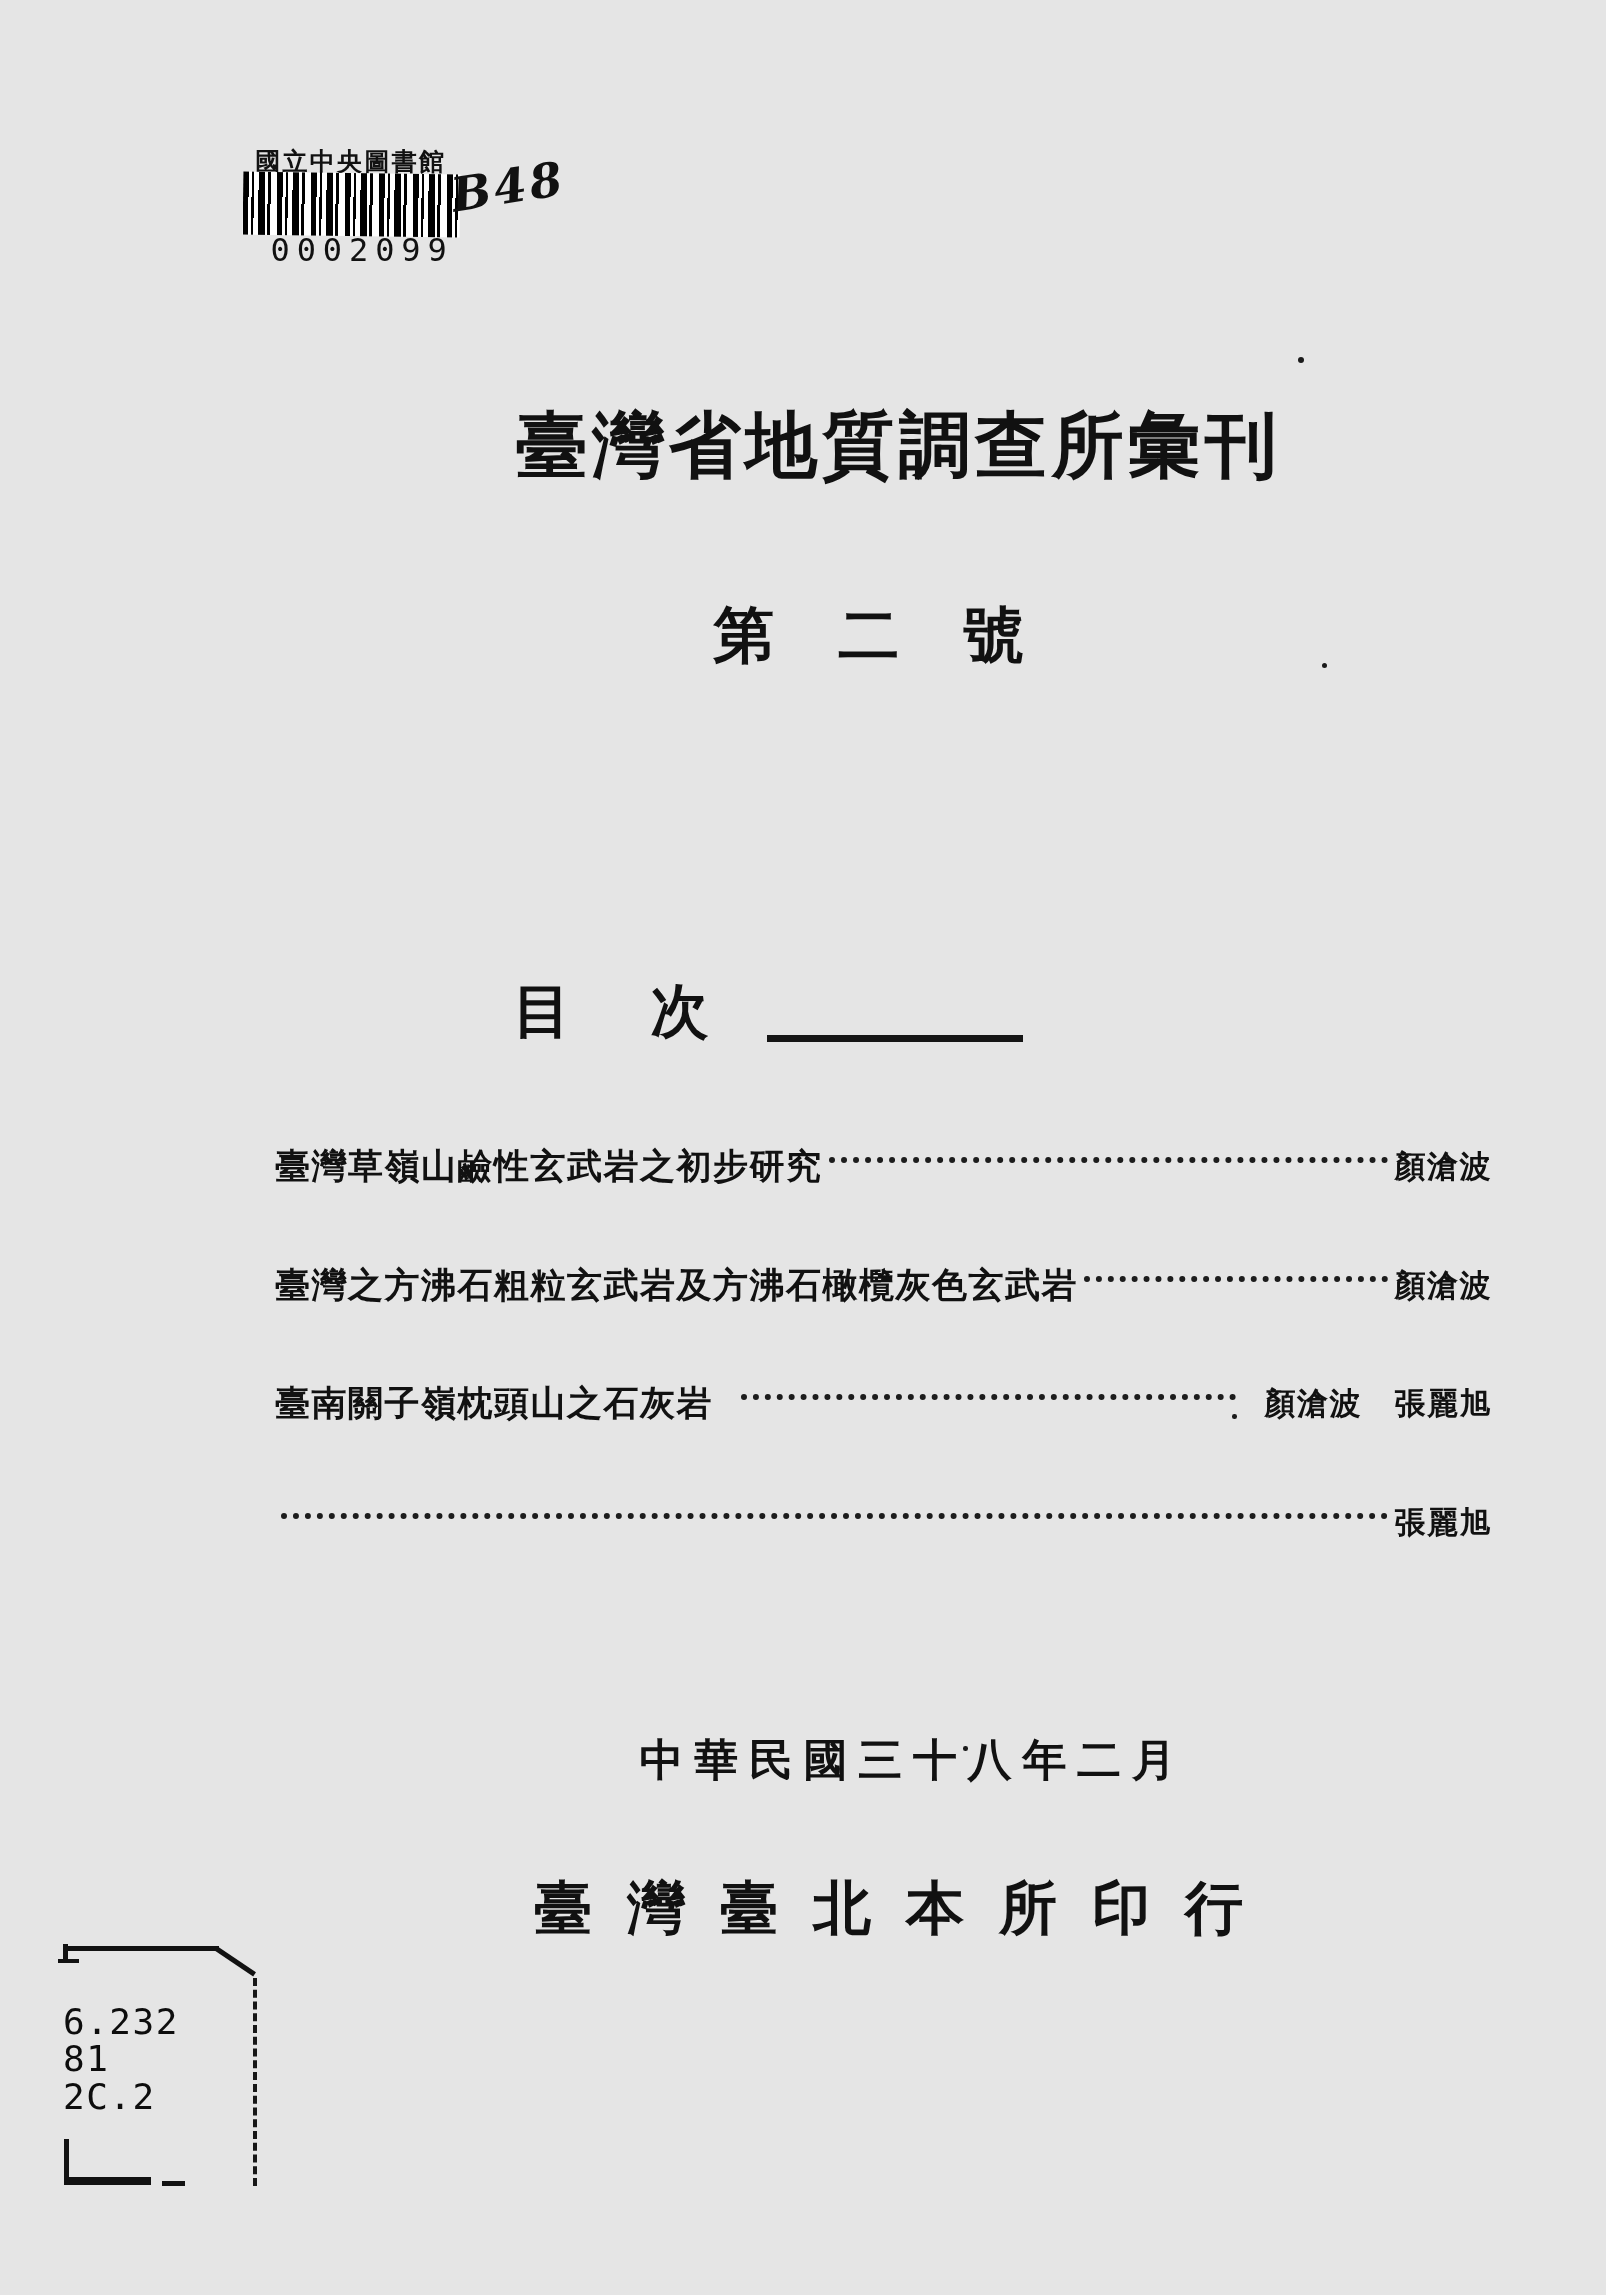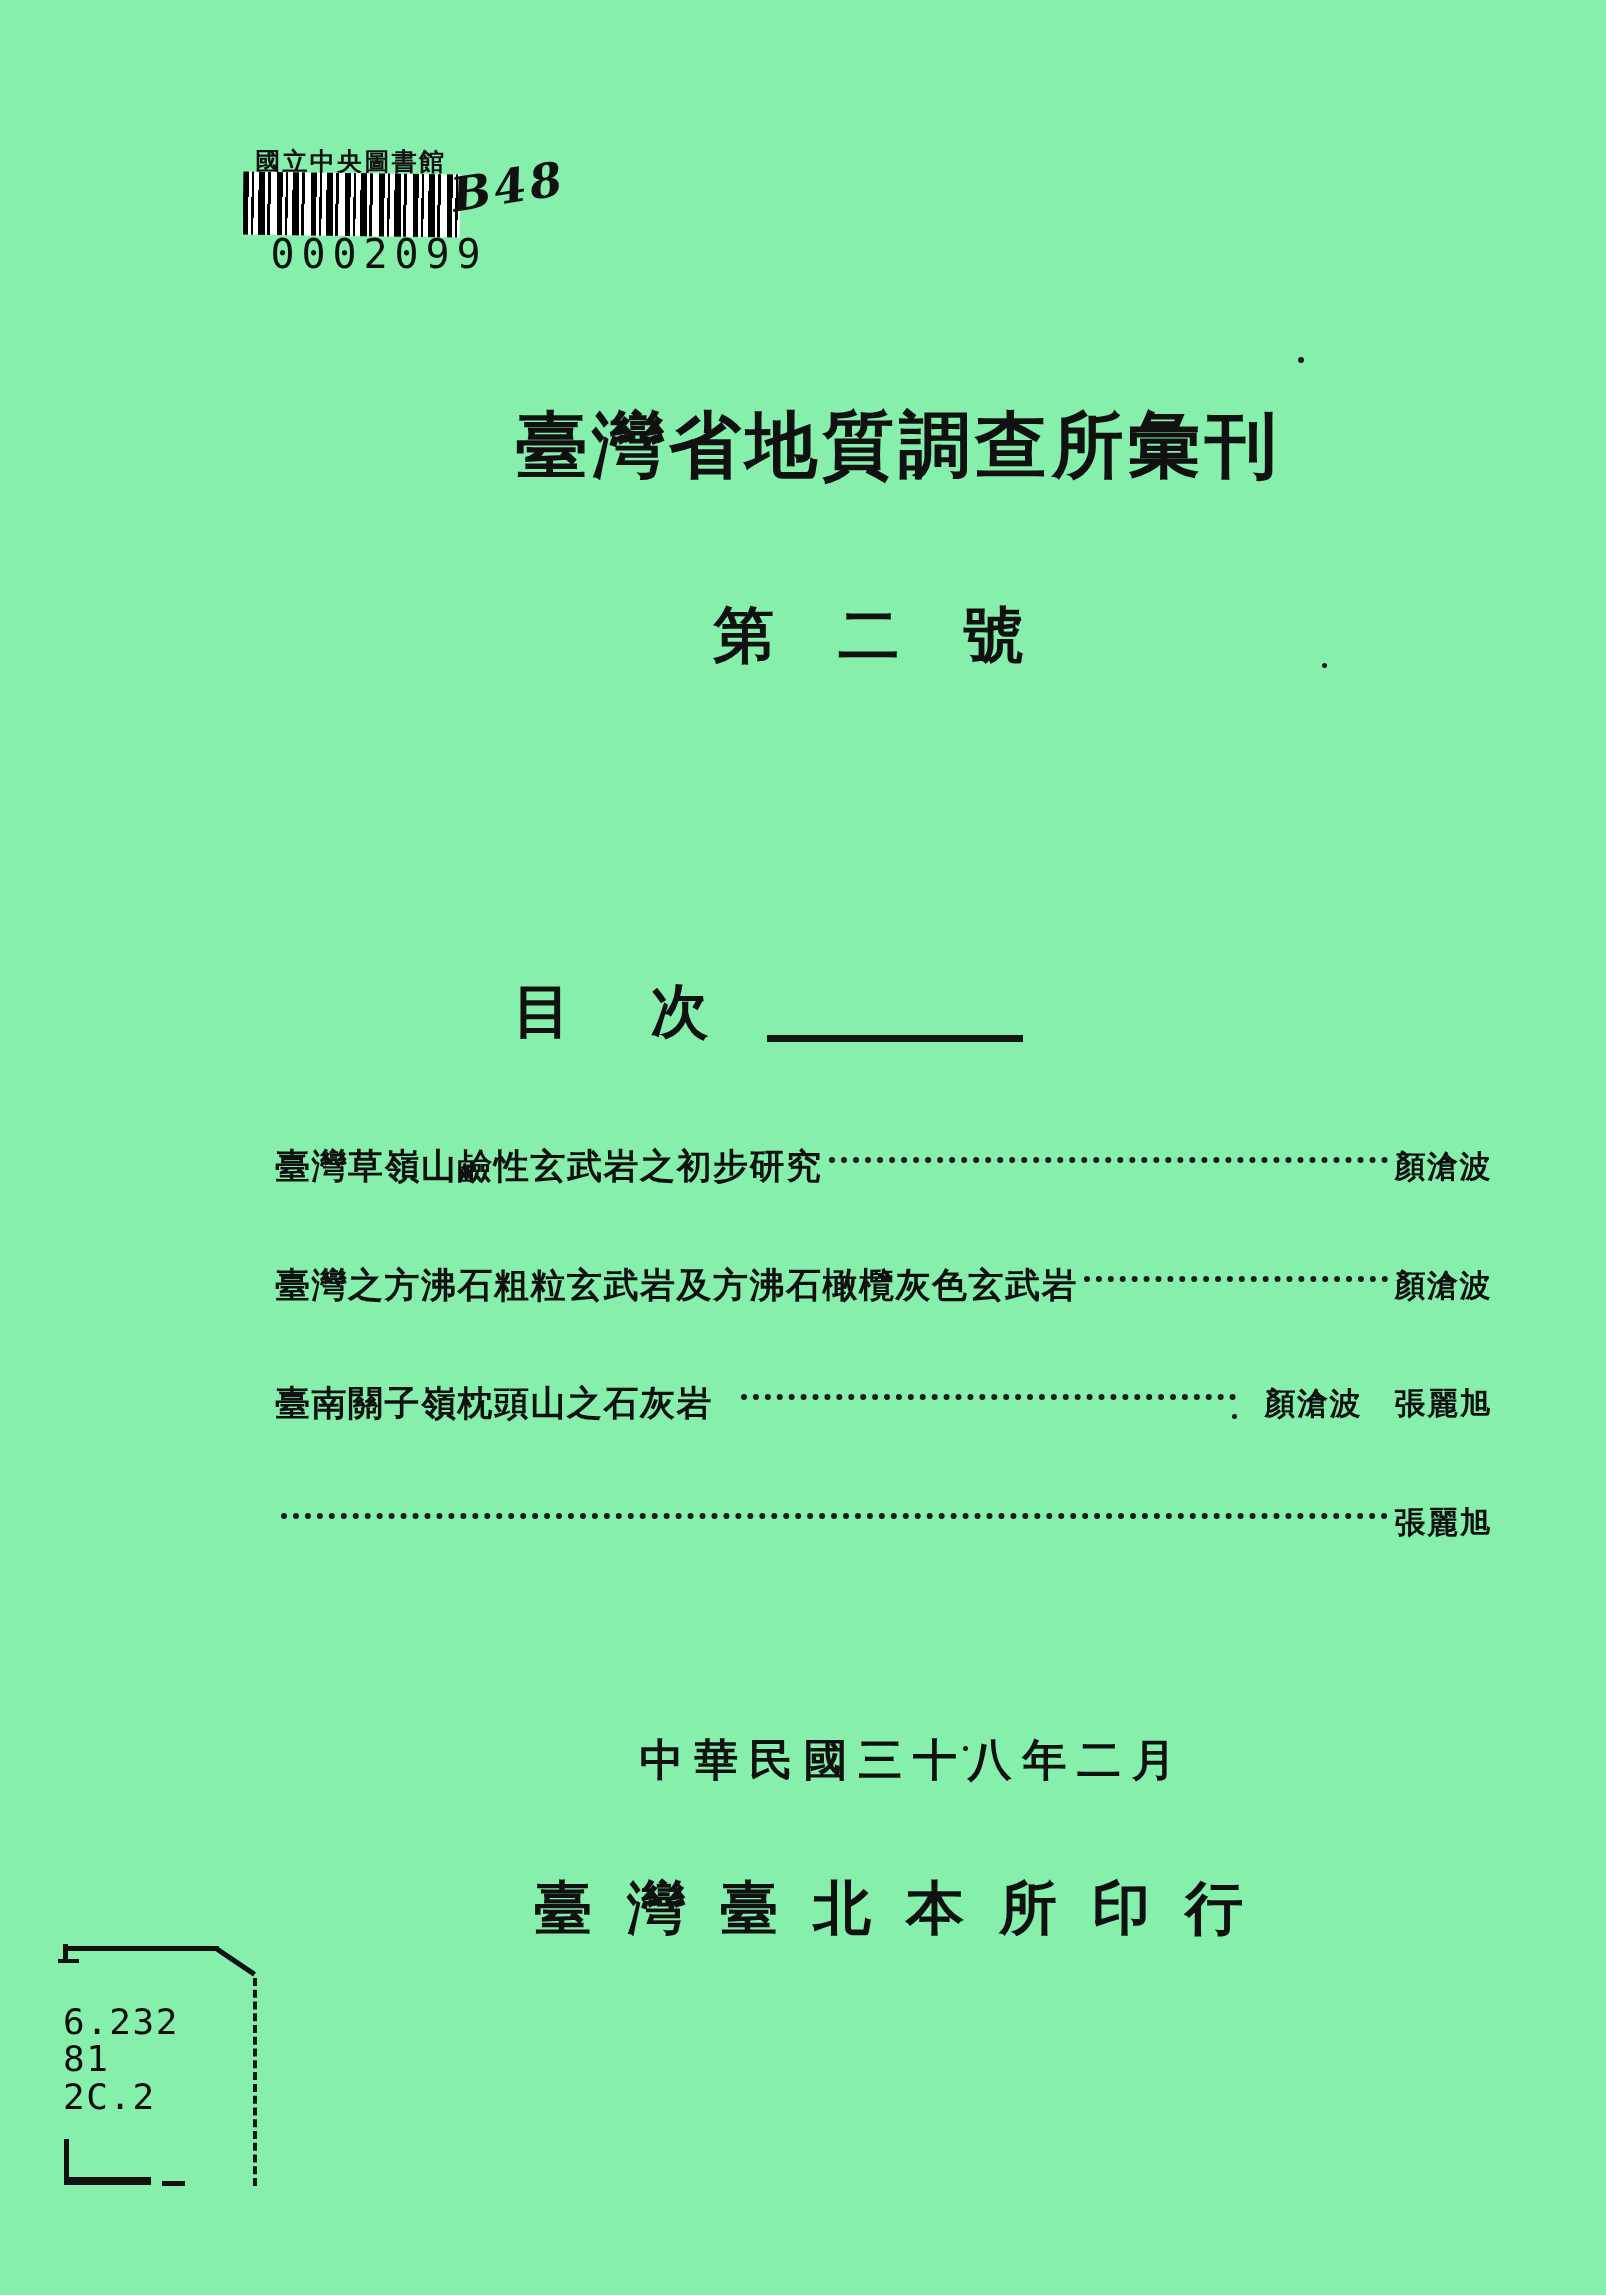--- a/index.html
+++ b/index.html
@@ -1,20 +1,20 @@
 <!DOCTYPE html>
 <html style="font-size:12.2px"><head>
 <meta charset="utf-8">
 <style>
   html, body { margin: 0; padding: 0; background: #ffffff; }
   .page {
     position: relative;
     width: 1607px;
     height: 2295px;
-    background: #86efac;
+    background: #e5e5e5;
     overflow: hidden;
     font-family: "DejaVu Serif", serif;
     color: #111;
   }
 
   
   .stamp-block { position: absolute; left: 243px; top: 145px; width: 321px; height: 130px; }
   .stamp-text {
     position: absolute; left: 12.2px; top: 0;
     font-size: 25px; font-weight: 700; letter-spacing: 2.3px;
@@ -28,21 +28,21 @@
     transform: rotate(0.8deg);
   }
   .handwritten {
     position: absolute; left: 208px; top: 13.8px;
     font-size: 47px; font-style: italic; font-weight: 700;
     font-family: "DejaVu Serif", serif;
     transform: rotate(-9deg); letter-spacing: 3.1px; white-space: nowrap;
   }
   .barcode-number {
     position: absolute; left: 27.5px; top: 86px;
-    font-size: 40px; letter-spacing: 6.9px;
+    font-size: 32px; letter-spacing: 6.9px;
     font-family: "DejaVu Sans Mono", monospace; white-space: nowrap;
   }
 
   
   .doc-title {
     position: absolute; left: 210px; top: 398px; width: 1377px; margin: 0;
     text-align: center; font-size: 72px; font-weight: 700; letter-spacing: 4.6px;
     white-space: nowrap;
   }
   .issue {

